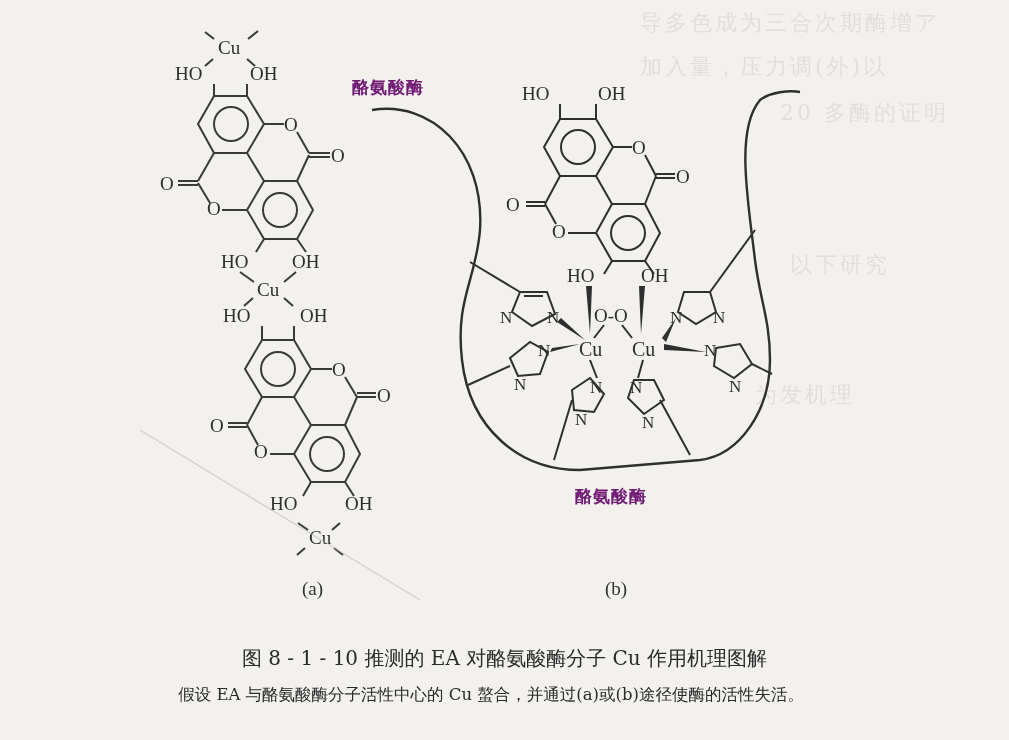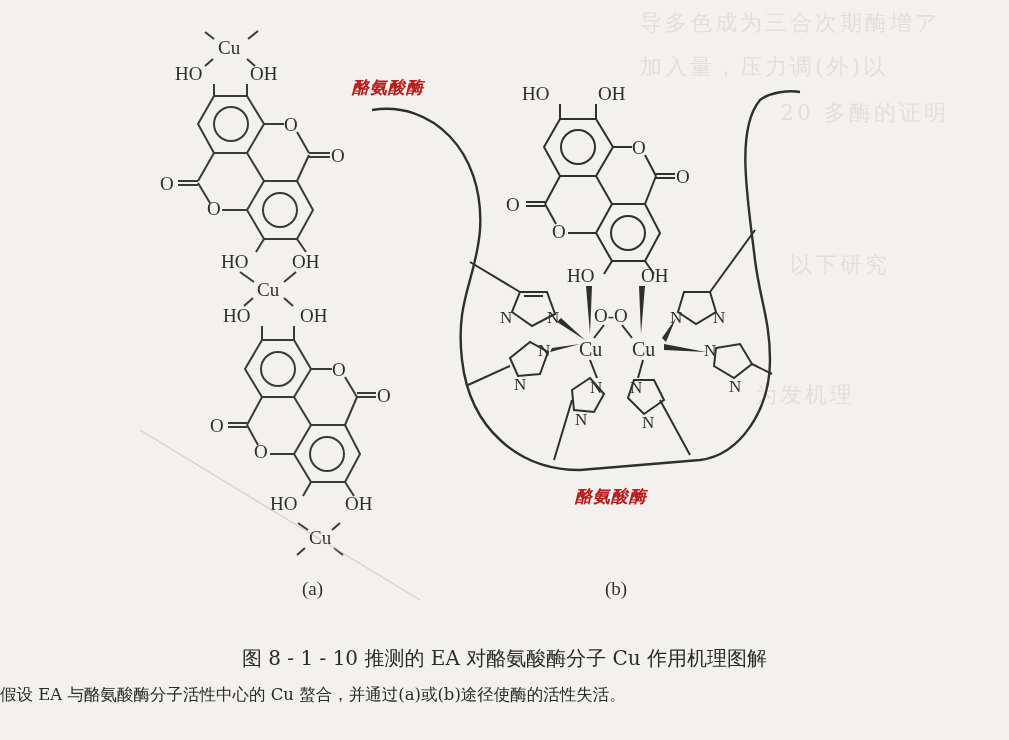--- a/index.html
+++ b/index.html
@@ -14,28 +14,28 @@
   .bleed {
     position: absolute; color: #d4d1cc; font-size: 22px; letter-spacing: 3px;
     font-family: "DejaVu Serif", serif; white-space: nowrap; opacity: .55;
   }
   svg text { font-family: "Liberation Serif", "DejaVu Serif", serif; fill: #2e2e2e; }
   .fig-label {
     position: absolute; font-size: 19px; font-family: "Liberation Serif", serif; color: #333;
   }
   .cjk-label {
     position: absolute; font-size: 17px; font-weight: bold;
-    font-family: "DejaVu Sans", sans-serif; color: #b91c1c; letter-spacing: 1px; font-style: italic;
+    font-family: "DejaVu Sans", sans-serif; color: #701a75; letter-spacing: 1px;
   }
   .caption-title {
     position: absolute; left: 0; width: 1009px; top: 645px; text-align: center;
     font-size: 20px; color: #2a2a2a; font-family: "DejaVu Serif", serif;
   }
   .caption-note {
-    position: absolute; left: 0; width: 804px; top: 684px; text-align: left;
+    position: absolute; left: 0; width: 804px; top: 684px; text-align: right;
     font-size: 16.5px; color: #2a2a2a; font-family: "DejaVu Serif", serif;
   }
 </style>
 </head>
 <body>
 
 <div class="page">
 
   <div class="bleed" style="left:640px; top:8px;">导多色成为三合次期酶增ア</div>
   <div class="bleed" style="left:640px; top:52px;">加入量，压力调(外)以</div>

